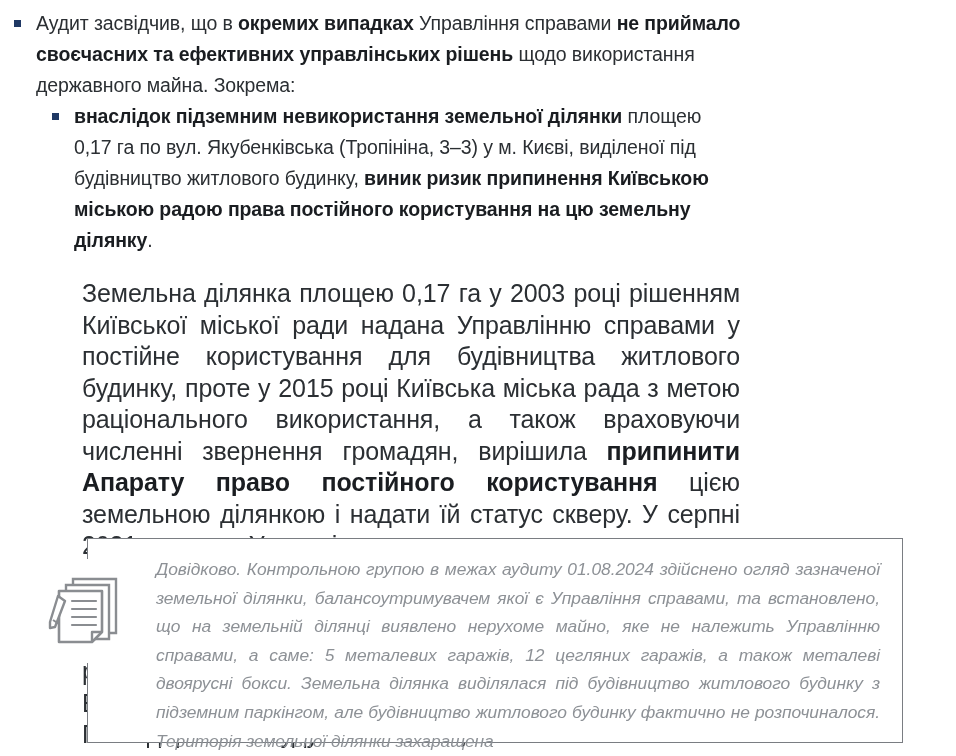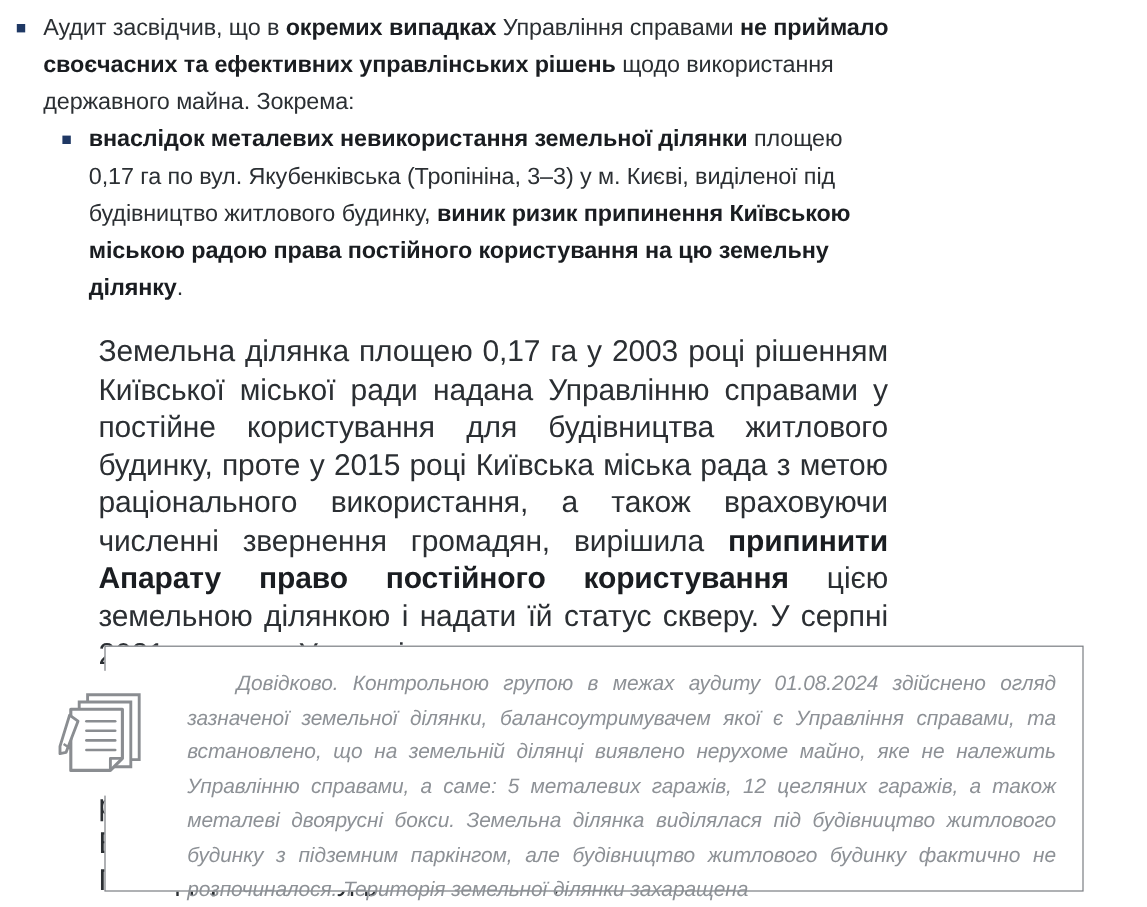--- a/index.html
+++ b/index.html
@@ -113,36 +113,35 @@
     font-size: 17.4px;
     line-height: 28.6px;
     font-style: italic;
     color: #8d9196;
     letter-spacing: -0.05px;
     text-align: justify;
     text-justify: inter-word;
   }
   .note-text .lead {
     font-style: italic;
-    margin-left: 41px;
   }
 </style>
 </head>
 <body>
 
 <div class="page">
 
   <div class="bullet-row bullet-l1">
     <span class="sq"></span>
     <div class="bullet-text"><span>Аудит засвідчив, що в </span><span class="b">окремих випадках</span><span> Управління справами </span><span class="b">не приймало своєчасних та ефективних управлінських рішень</span><span> щодо використання державного майна. Зокрема:</span></div>
   </div>
 
   <div class="bullet-row bullet-l2">
     <span class="sq"></span>
-    <div class="bullet-text"><span class="b">внаслідок металевих невикористання земельної ділянки</span><span> площею 0,17 га по вул. Якубенківська (Тропініна, 3–3) у м. Києві, виділеної під будівництво житлового будинку, </span><span class="b">виник ризик припинення Київською міською радою права постійного користування на цю земельну ділянку</span><span>.</span></div>
+    <div class="bullet-text"><span class="b">внаслідок підземним невикористання земельної ділянки</span><span> площею 0,17 га по вул. Якубенківська (Тропініна, 3–3) у м. Києві, виділеної під будівництво житлового будинку, </span><span class="b">виник ризик припинення Київською міською радою права постійного користування на цю земельну ділянку</span><span>.</span></div>
   </div>
 
   <div class="body-block">
     <div class="body-para"><span>Земельна ділянка площею 0,17 га у 2003 році рішенням Київської міської ради надана Управлінню справами у постійне користування для будівництва житлового будинку, проте у 2015 році Київська міська рада з метою раціонального використання, а також враховуючи численні звернення громадян, вирішила </span><span class="b">припинити Апарату право постійного користування</span><span> цією земельною ділянкою і надати їй статус скверу. У серпні 2021 року Управління справами звернулося до Окружного адміністративного суду міста Києва з позовом до Київської міської ради про визнання протиправним та скасування цього рішення. Наразі розгляд судової справи триває. Ухвалою від 04.03.2024 Верховний Суд повторно передав справу до Господарського суду міста Києва;</span></div>
   </div>
 
   <div class="note-wrap">
     <div class="note-icon">
       <svg width="82" height="82" viewBox="0 0 82 82" fill="none" aria-hidden="true">
 

